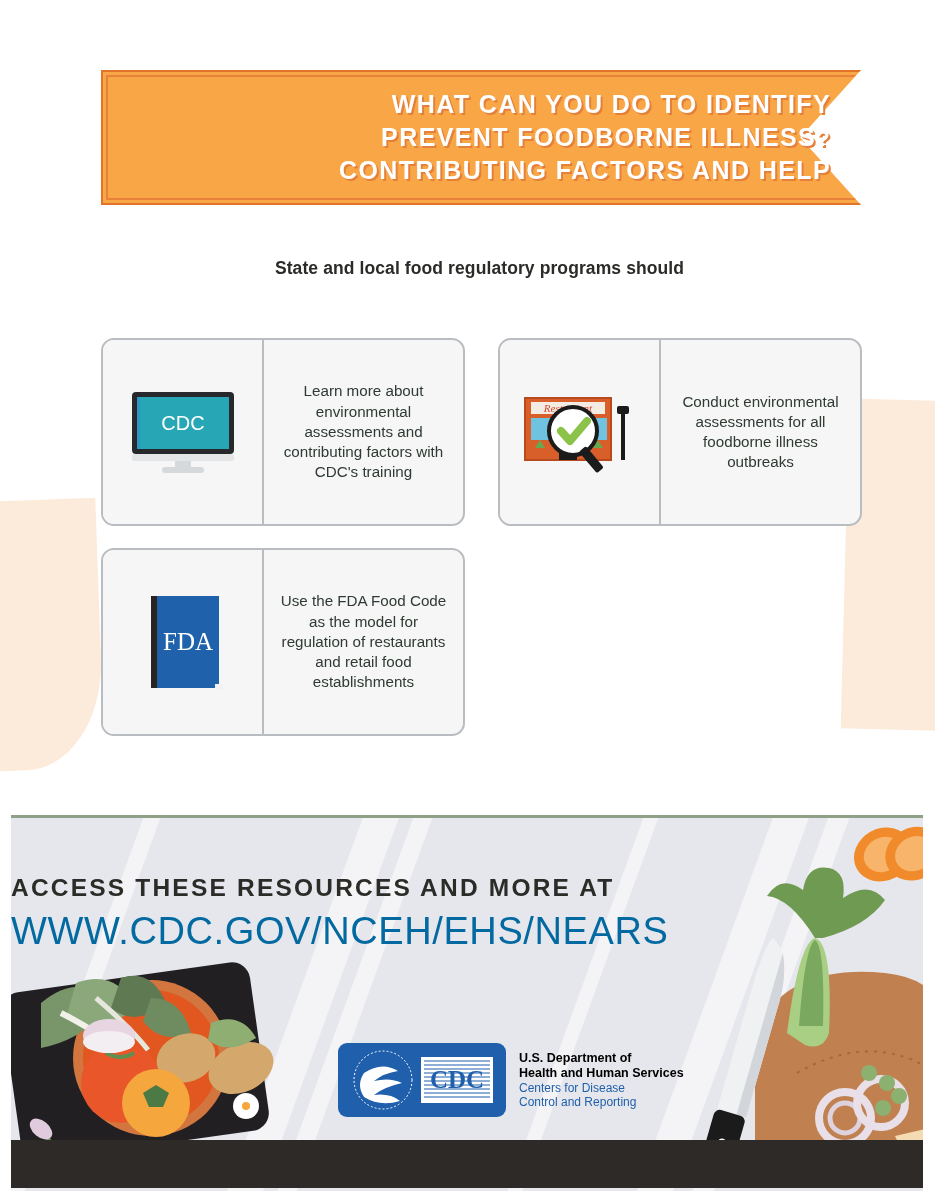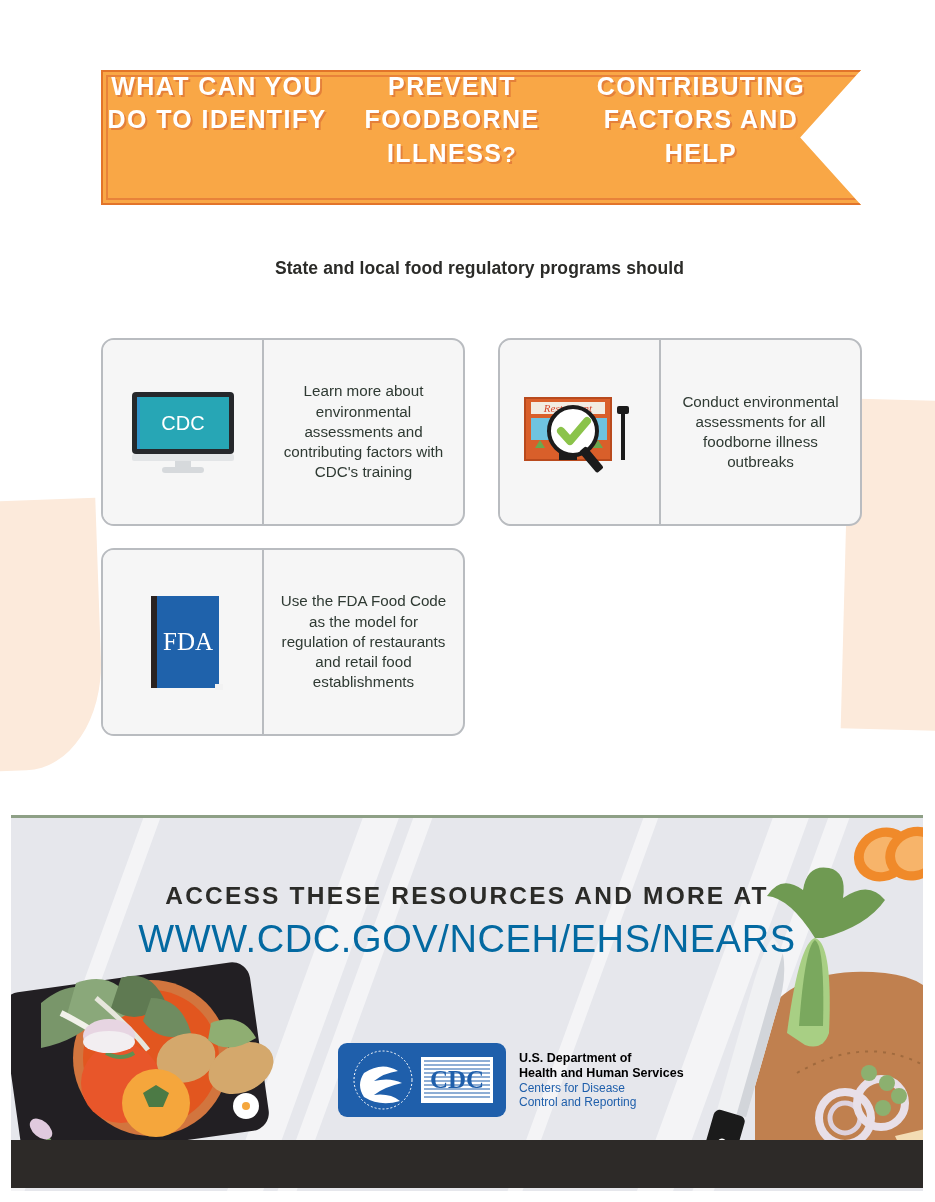--- a/index.html
+++ b/index.html
@@ -36,21 +36,21 @@
   }
   .banner-inner{
     position:absolute;left:5px;top:5px;right:5px;bottom:5px;
     background:#f9a746;
     border:2px solid #e8823a;
     -webkit-clip-path:polygon(0 0,100% 0,92% 50%,100% 100%,0 100%);
     clip-path:polygon(0 0,100% 0,92% 50%,100% 100%,0 100%);
   }
   .banner-text{
     position:absolute;inset:0;
-    display:flex;flex-direction:row;align-items:flex-start;justify-content:center;
+    display:flex;flex-direction:column;align-items:flex-end;justify-content:center;
     color:#ffffff;
     font-weight:bold;
     font-size:25px;
     letter-spacing:1.4px;
     line-height:1.33;
     text-align:center;
     text-shadow:2px 2px 0 #e4803a;
     padding-right:30px;
     box-sizing:border-box;
   }
@@ -110,21 +110,21 @@
     overflow:hidden;z-index:5;
     border-top:3px solid #8ea086;
   }
   .bottom-stripes{position:absolute;inset:0;}
   .bottom-stripes span{
     position:absolute;top:-60px;height:520px;width:34px;
     background:rgba(255,255,255,.55);
     transform:rotate(20deg);
   }
   .bottom-head{
-    position:absolute;left:0;right:0;top:56px;text-align:center;z-index:6;margin-top:8px;
+    position:absolute;left:0;right:0;top:56px;z-index:6;
   }
   .bottom-head .l1{
     font-size:24.5px;font-weight:bold;color:#2b2b28;letter-spacing:2.2px;
   }
   .bottom-head .l2{
     font-size:38px;font-weight:normal;color:#0369a1;letter-spacing:0.6px;margin-top:8px;
   }
   .footerbar{
     position:absolute;left:11px;bottom:14px;width:912px;height:48px;background:#2d2a28;z-index:9;
   }

